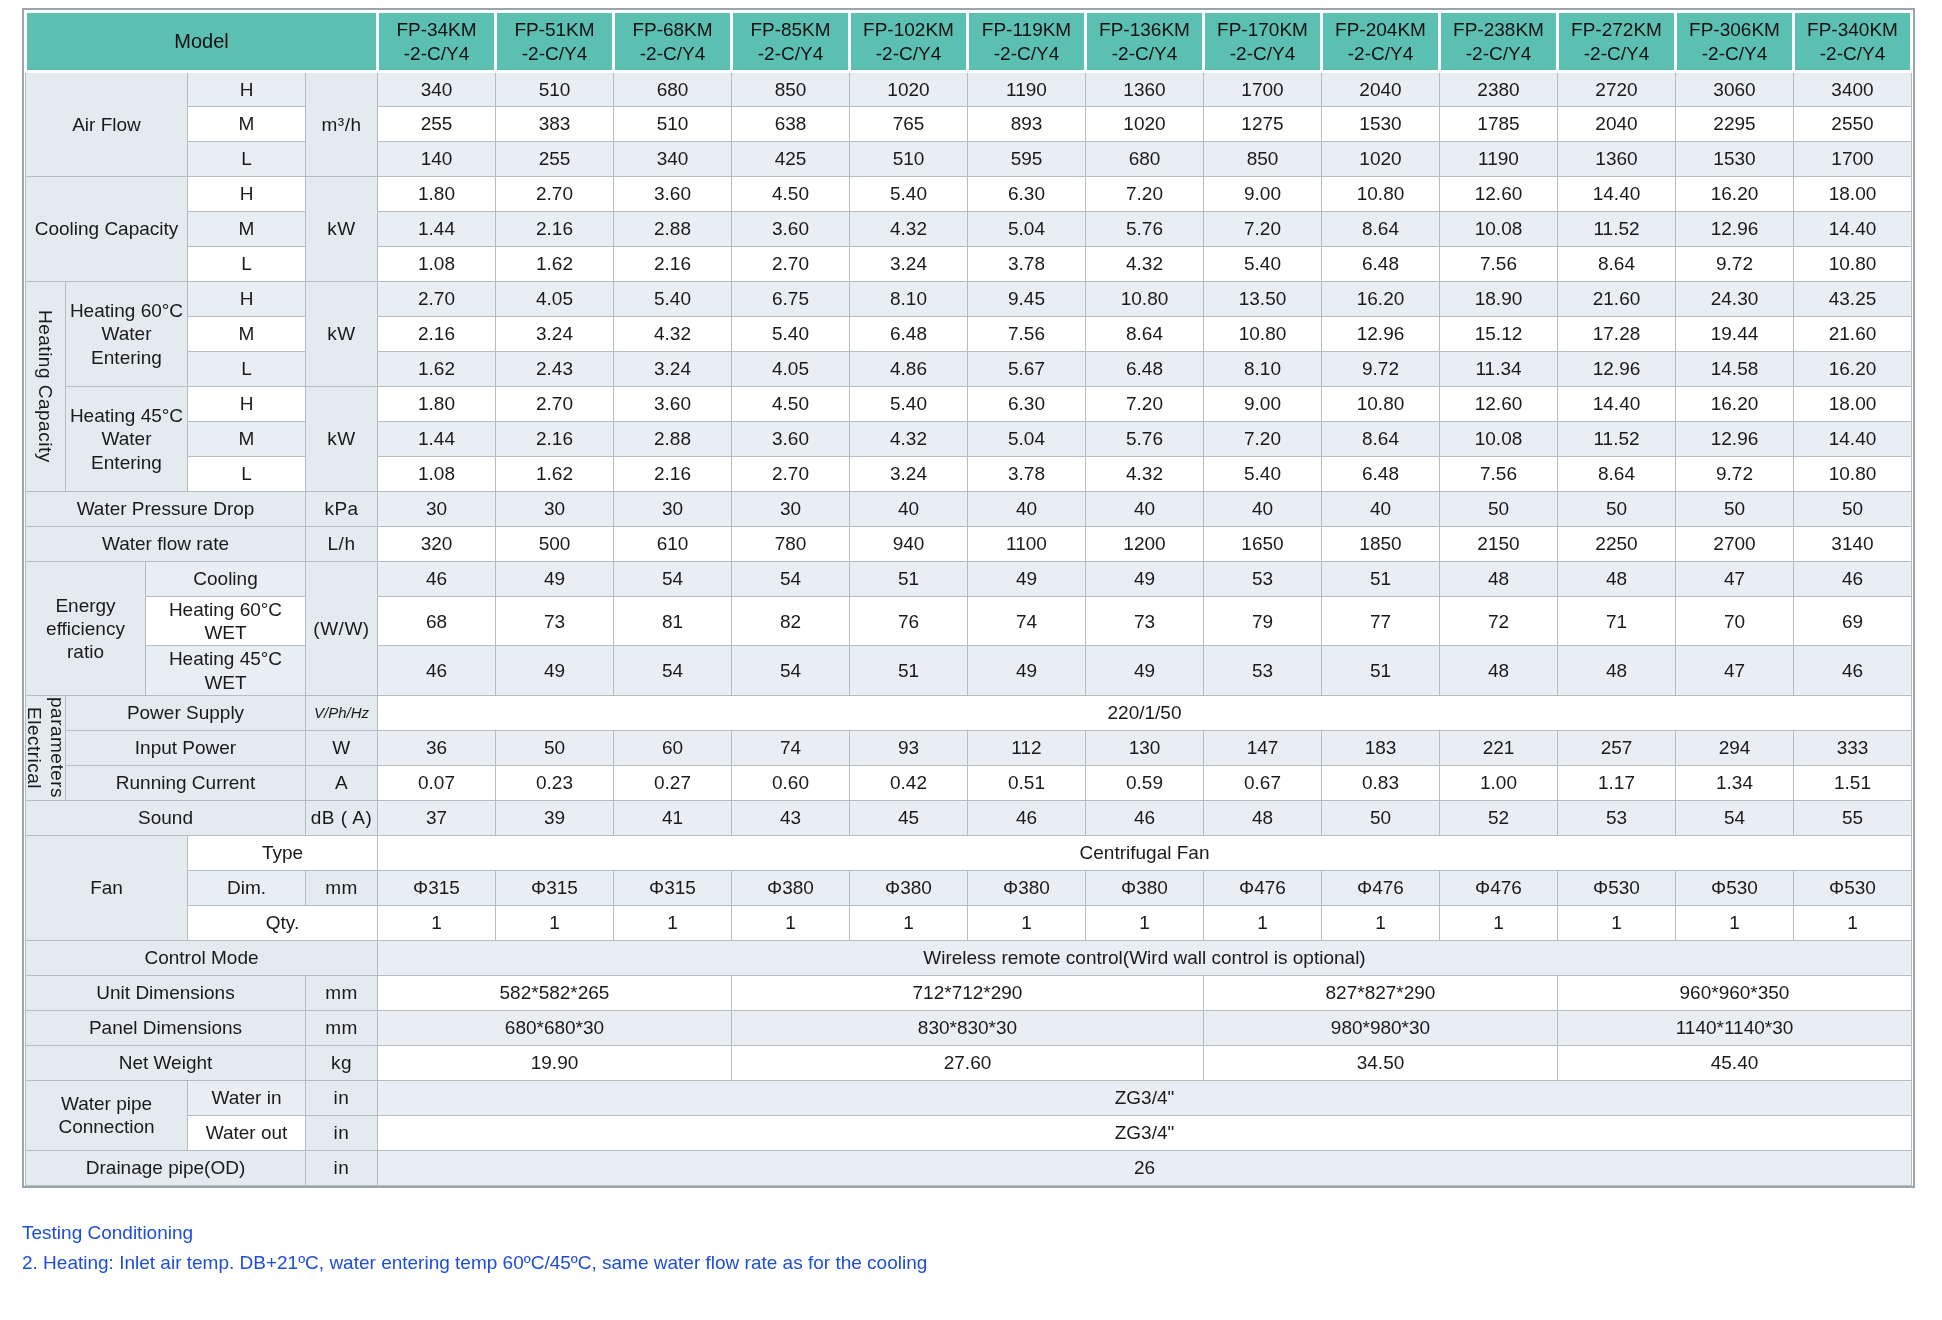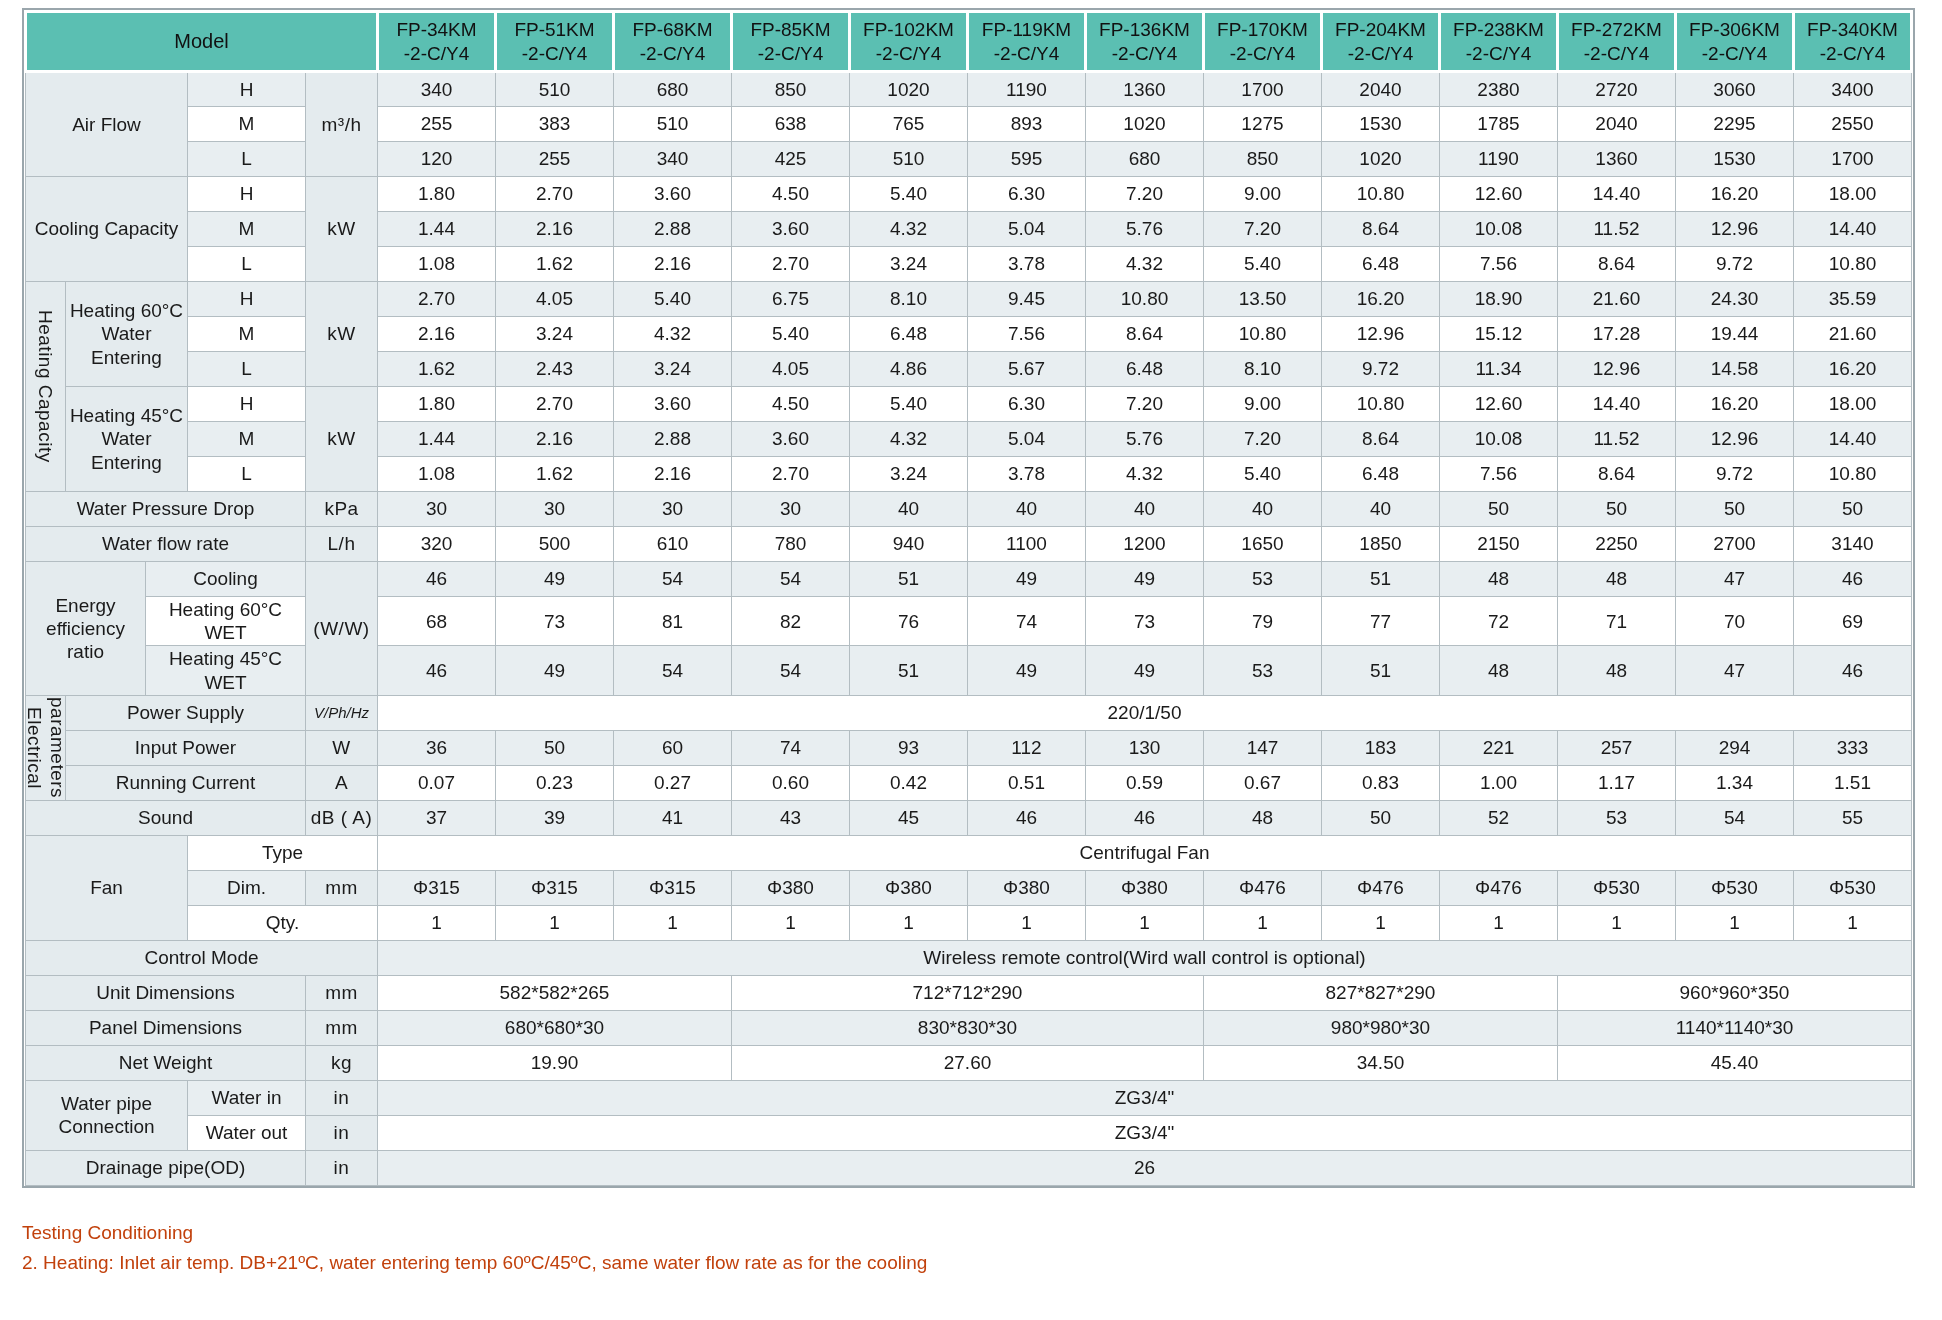--- a/index.html
+++ b/index.html
@@ -63,21 +63,21 @@
     text-orientation: mixed;
     font-size: 15px;
     letter-spacing: 0.5px;
     padding: 3px 1px;
     text-align: center;
   }
   .notes {
     margin-top: 26px;
     font-size: 19px;
     line-height: 30px;
-    color: #c2410c;
+    color: #1d4ed8;
   }
 </style>
 </head>
 <body>
 
 <div class="page">
   <div class="tbl-wrap">
     <table class="spec">
       <colgroup>
           <col style="width: 40px;">
@@ -160,21 +160,21 @@
             <td class="val">1020</td>
             <td class="val">1275</td>
             <td class="val">1530</td>
             <td class="val">1785</td>
             <td class="val">2040</td>
             <td class="val">2295</td>
             <td class="val">2550</td>
           </tr>
           <tr class="band-a">
             <td class="sub">L</td>
-            <td class="val">120</td>
+            <td class="val">140</td>
             <td class="val">255</td>
             <td class="val">340</td>
             <td class="val">425</td>
             <td class="val">510</td>
             <td class="val">595</td>
             <td class="val">680</td>
             <td class="val">850</td>
             <td class="val">1020</td>
             <td class="val">1190</td>
             <td class="val">1360</td>
@@ -241,21 +241,21 @@
             <td class="val">5.40</td>
             <td class="val">6.75</td>
             <td class="val">8.10</td>
             <td class="val">9.45</td>
             <td class="val">10.80</td>
             <td class="val">13.50</td>
             <td class="val">16.20</td>
             <td class="val">18.90</td>
             <td class="val">21.60</td>
             <td class="val">24.30</td>
-            <td class="val">35.59</td>
+            <td class="val">43.25</td>
           </tr>
           <tr class="band-b">
             <td class="sub">M</td>
             <td class="val">2.16</td>
             <td class="val">3.24</td>
             <td class="val">4.32</td>
             <td class="val">5.40</td>
             <td class="val">6.48</td>
             <td class="val">7.56</td>
             <td class="val">8.64</td>

